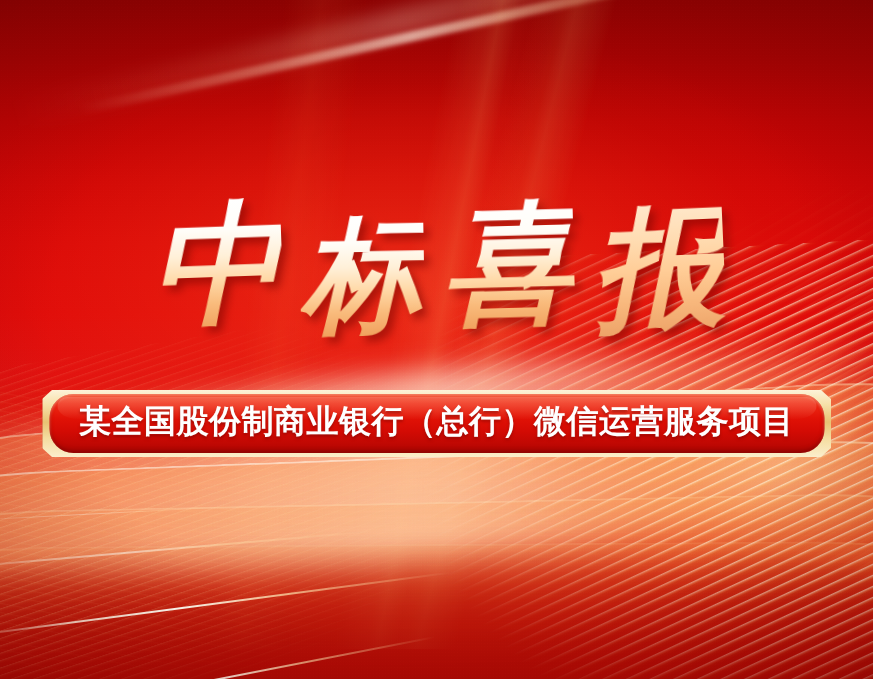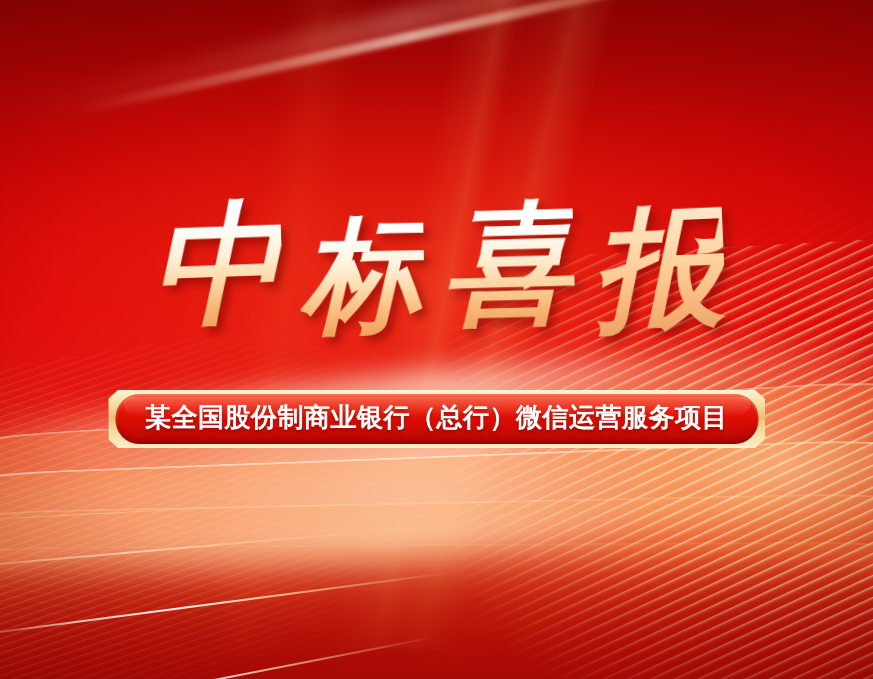--- a/index.html
+++ b/index.html
@@ -355,21 +355,21 @@
     left: 8px; right: 8px; top: 3px; height: 38%;
     border-radius: 20px 20px 40px 40px / 18px 18px 26px 26px;
     background: linear-gradient(to bottom, rgba(255,190,170,0.30), rgba(255,140,110,0.02));
     pointer-events: none;
   }
   .banner-text {
     position: relative;
     z-index: 2;
     display: block;
     font-family: "DejaVu Sans", "Liberation Sans", sans-serif;
-    font-size: 26px;
+    font-size: 32px;
     font-weight: 700;
     color: #ffffff;
     letter-spacing: 0.5px;
     white-space: nowrap;
     text-shadow: 0 2px 3px rgba(115,4,0,0.55), 0 0 1px rgba(255,220,200,0.5);
   }
 </style>
 </head>
 <body>
 

